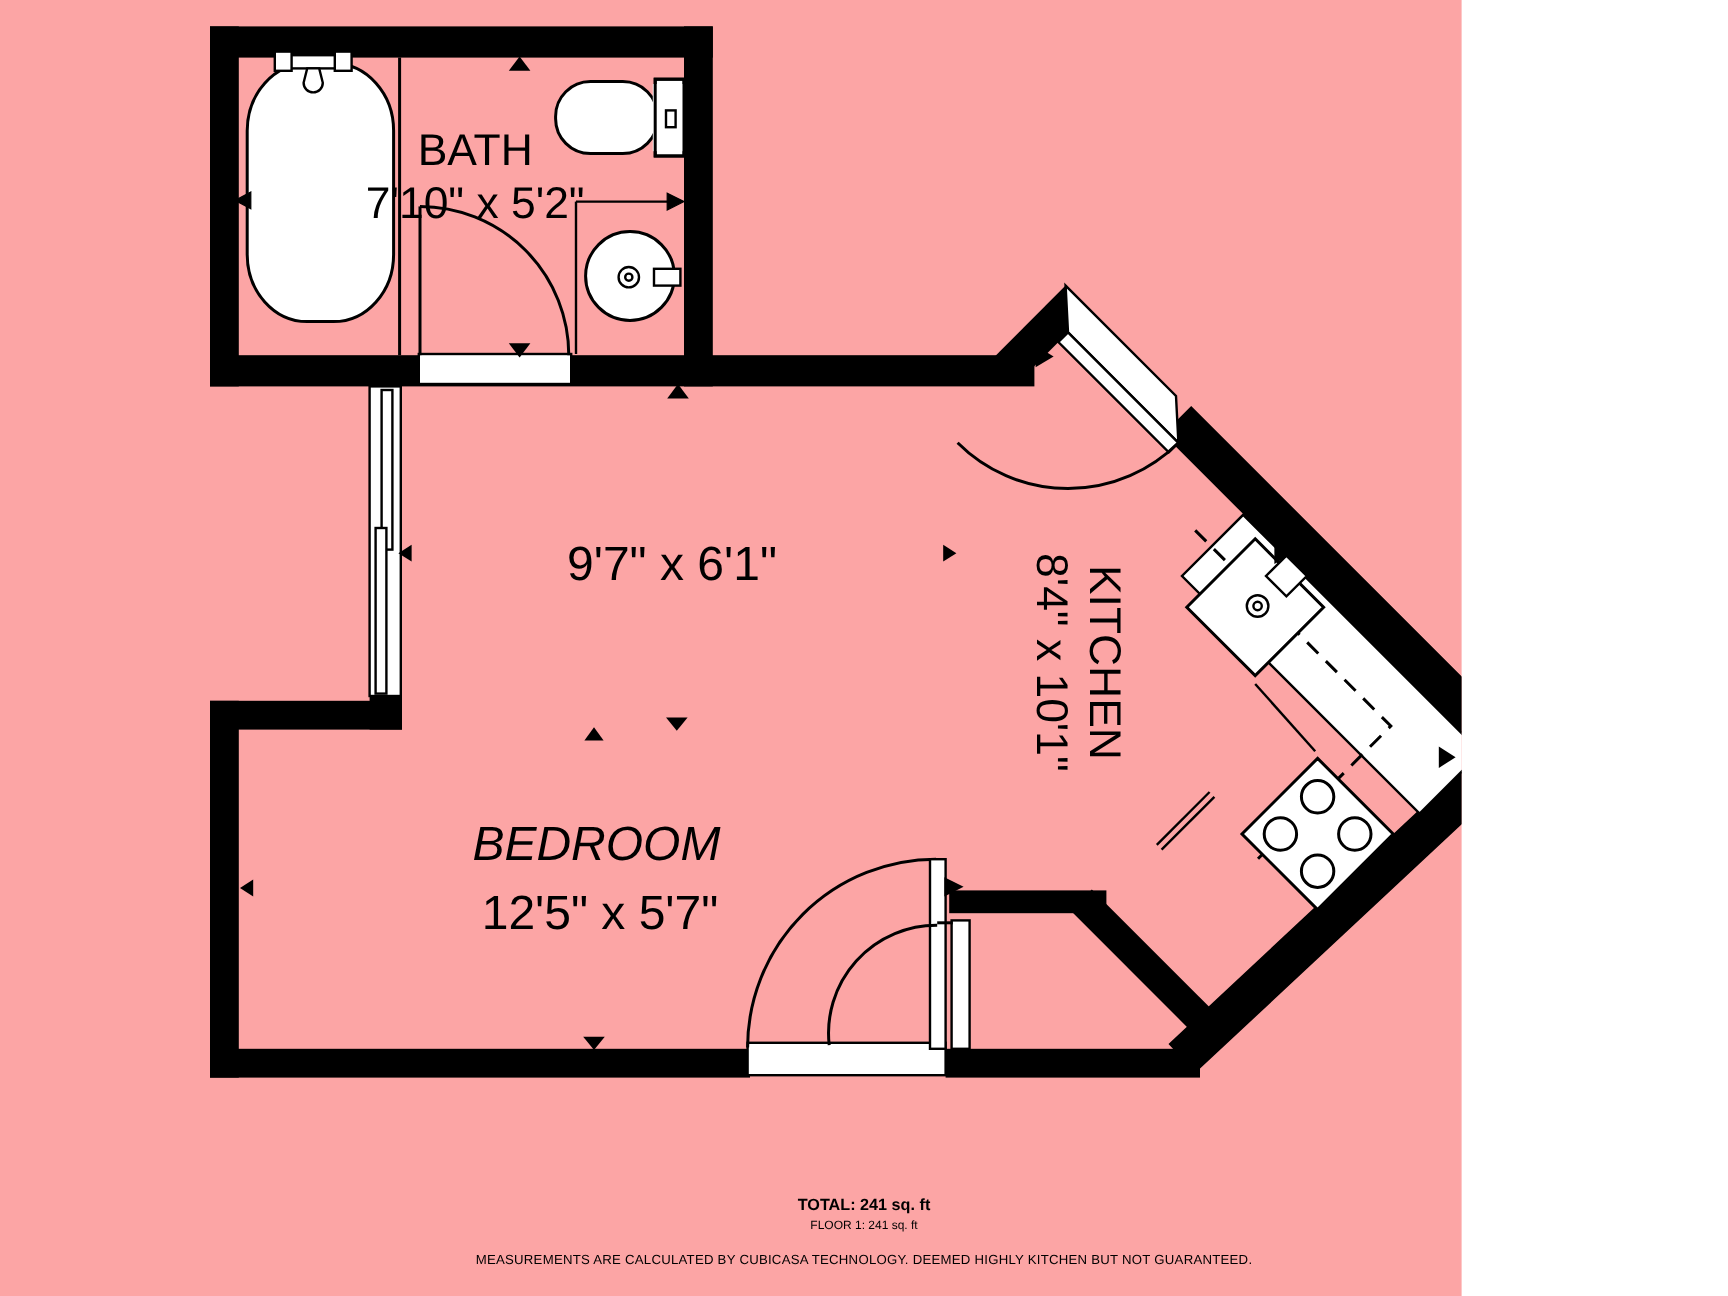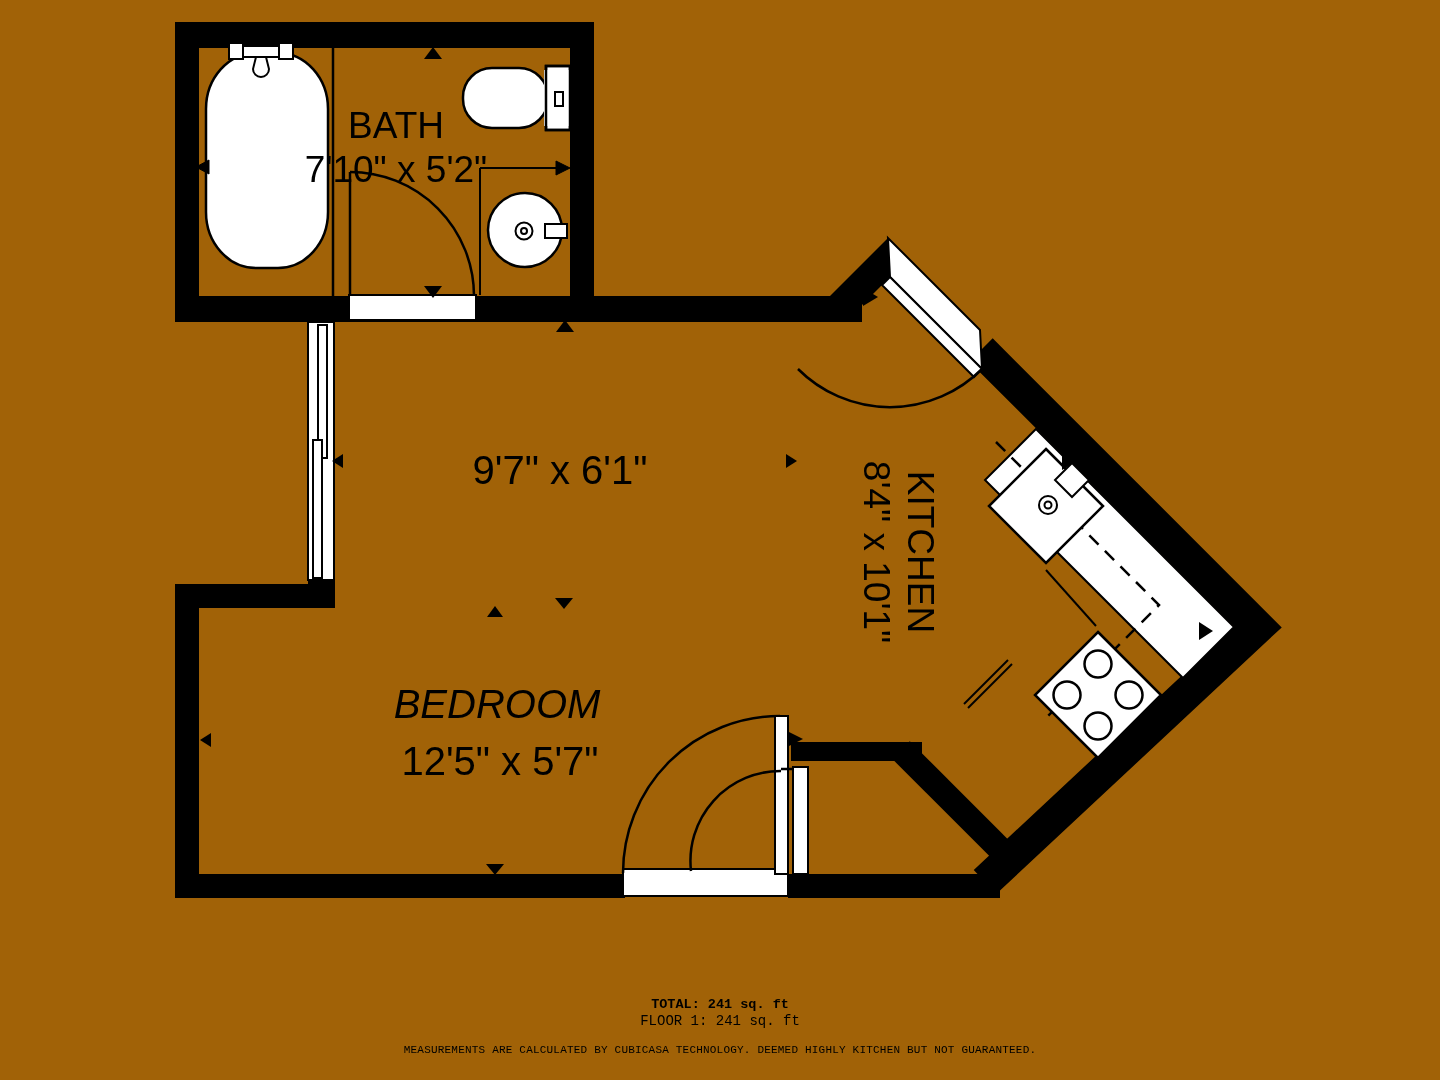--- a/index.html
+++ b/index.html
@@ -1,27 +1,27 @@
 <!DOCTYPE html>
 <html><head>
 <meta charset="utf-8">
 <style>
   html,body{margin:0;padding:0;background:#fff;}
-  #plan{position:relative;width:1440px;height:1080px;background:#a16207;overflow:hidden;
+  #plan{position:relative;width:1218px;height:1080px;background:#fca5a5;overflow:hidden;
         font-family:"Liberation Sans", sans-serif;}
   #plan svg{position:absolute;left:0;top:0;}
   .label{position:absolute;transform:translate(-50%,-50%);color:#000;white-space:nowrap;
          text-align:center;line-height:1.1;}
   .room-name{font-size:40px;}
   .room-dims{font-size:40px;}
   .bath-size{font-size:37px;}
   .kitchen-block{font-size:37px;line-height:44px;transform:translate(-50%,-50%) rotate(90deg);}
-  .footer{font-family:Liberation Mono, monospace;}
+  .footer{font-family:Liberation Sans, sans-serif;}
   .footer-total{font-size:13.5px;font-weight:bold;}
-  .footer-floor{font-size:14px;}
+  .footer-floor{font-size:10px;}
   .footer-disclaimer{font-size:11px;letter-spacing:0.2px;}
 </style>
 </head>
 <body>
 
 <div id="plan">
 
   <svg width="1440" height="1080" viewBox="0 0 1440 1080">
 
     <g fill="#000" stroke="none">

